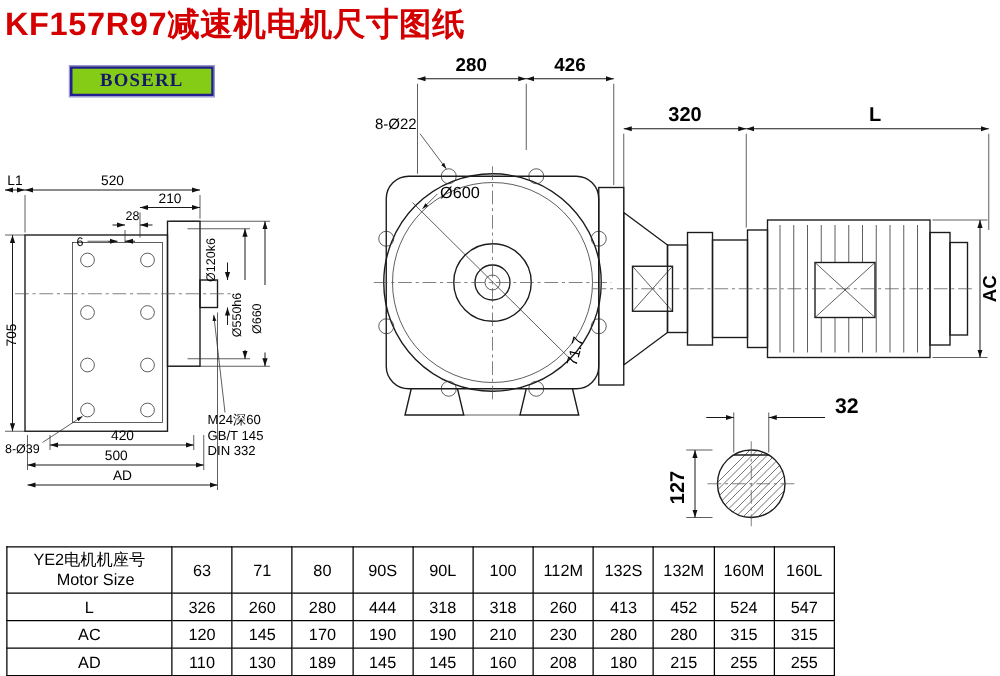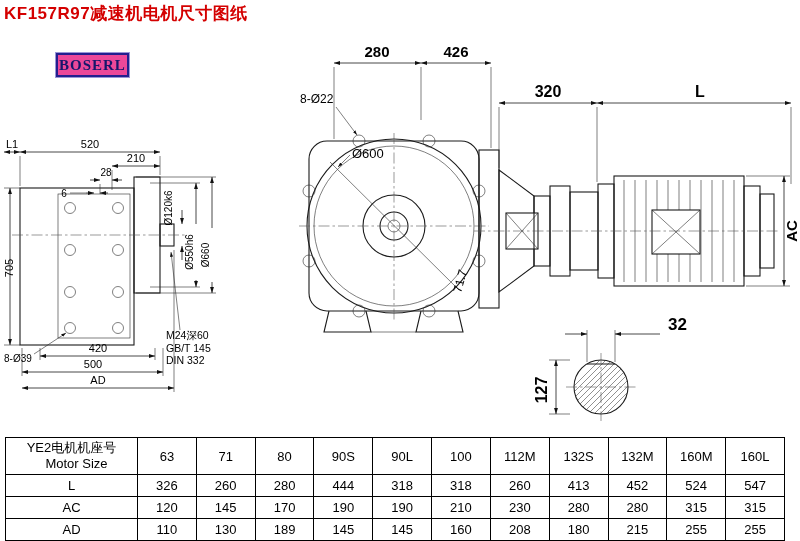--- a/index.html
+++ b/index.html
@@ -1,46 +1,46 @@
 <!DOCTYPE html>
 <html><head>
 <meta charset="utf-8">
 <style>
   html,body{margin:0;padding:0;}
   body{
     width:800px;height:541px;background:#fff;position:relative;overflow:hidden;
     font-family:"Liberation Sans",sans-serif;
   }
   .page-title{
-    position:absolute;top:2px;left:4px;font-size:17px;font-weight:bold;color:#d40000;
+    position:absolute;top:2px;left:4px;font-size:26px;font-weight:bold;color:#d40000;
     letter-spacing:0.5px;white-space:nowrap;
   }
   .brand-box{
     position:absolute;top:53px;left:56px;border:2px solid #241f8f;outline:1px solid #9a96d6;
-    padding:1px 1px;background:#ec4899;
+    padding:1px 22px;background:#84cc16;
   }
   .brand-box span{
     font-family:"Liberation Serif",serif;font-size:15px;font-weight:bold;color:#16166b;letter-spacing:1px;
   }
   svg.drawing{position:absolute;top:0;left:0;}
   
   .ol{fill:none;stroke:#1b1b1b;stroke-width:1.1;}
   .olw{fill:#fff;stroke:#1b1b1b;stroke-width:1.1;}
   .tl{fill:none;stroke:#2a2a2a;stroke-width:0.6;}
   .dm{fill:none;stroke:#1b1b1b;stroke-width:0.8;}
   .cl{fill:none;stroke:#555;stroke-width:0.6;stroke-dasharray:11 3 2.5 3;}
   .ht{fill:none;stroke:#333;stroke-width:0.55;}
   text.tx{font-family:"Liberation Sans",sans-serif;fill:#000;}
   .s10{font-size:10px;} .s11{font-size:11px;} .s12{font-size:12px;} .s13{font-size:13px;}
   .b15{font-size:15px;font-weight:bold;} .b16{font-size:16px;font-weight:bold;} .b17{font-size:17px;font-weight:bold;}
   .note{fill:#0b2d9e;font-size:10.5px;}
   .mid{text-anchor:middle;}
   
   table.size-table{
-    position:absolute;left:5px;top:437px;width:780px;border-collapse:collapse;table-layout:fixed;
+    position:absolute;left:5px;top:437px;width:663px;border-collapse:collapse;table-layout:fixed;
     font-size:13px;color:#000;background:#fff;
   }
   table.size-table td{border:1px solid #000;text-align:center;height:21px;padding:0;overflow:hidden;white-space:nowrap;}
   table.size-table tr.hdr td{height:36px;}
   td.label-cell{text-align:left;padding-left:5px;line-height:16px;}
   td.label-cell .en{padding-left:10px;}
   col.c0{width:132px;}
 </style>
 </head>
 <body>

